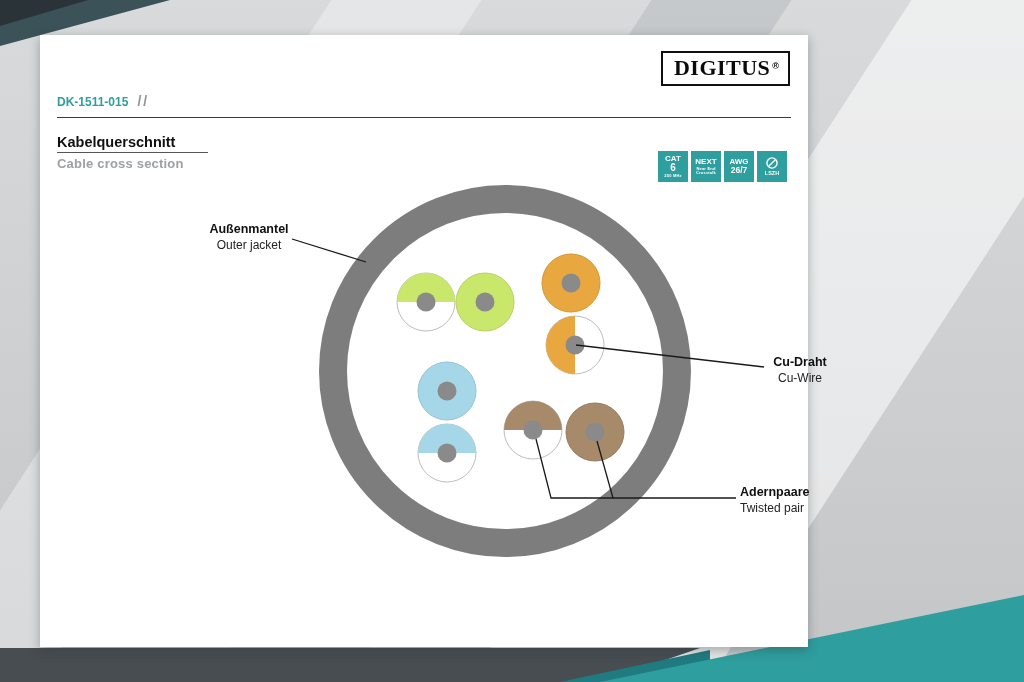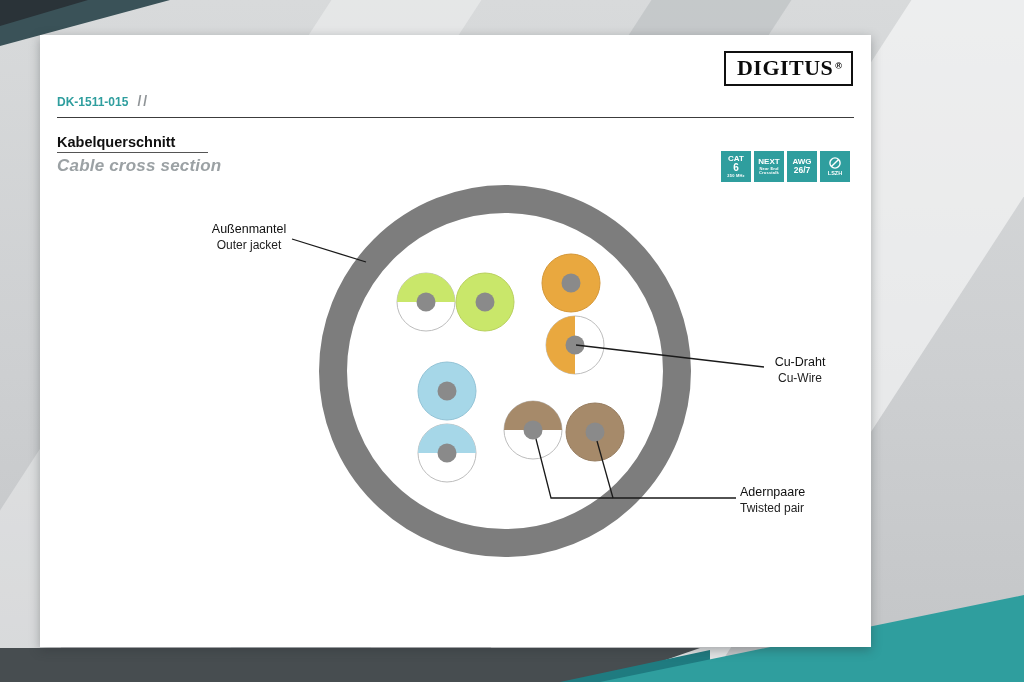--- a/index.html
+++ b/index.html
@@ -21,21 +21,21 @@
   .stripe-1{left:690px;width:240px;background:rgba(255,255,255,.55);}
   .stripe-2{left:430px;width:140px;background:rgba(176,180,182,.45);}
   .stripe-3{left:110px;width:150px;background:rgba(255,255,255,.35);}
   .corner-topleft{position:absolute;left:0;top:0;width:190px;height:50px;background:#3A5258;clip-path:polygon(0 0,170px 0,0 46px);}
   .corner-topleft-inner{position:absolute;left:0;top:0;width:100px;height:30px;background:#2A3338;clip-path:polygon(0 0,88px 0,0 26px);}
   .band-darkgray{position:absolute;left:0;top:648px;width:700px;height:34px;background:#474D50;clip-path:polygon(0 0,100% 0,86% 100%,0 100%);}
   .band-teal{position:absolute;left:600px;top:595px;width:424px;height:87px;background:var(--accent-teal);clip-path:polygon(0 100%,100% 0,100% 100%);}
   .band-teal-dark{position:absolute;left:560px;top:650px;width:150px;height:32px;background:#1F7B80;clip-path:polygon(0 100%,100% 0,100% 100%);}
 
   
-  .card{position:absolute;left:40px;top:35px;width:831px;height:612px;background:#ffffff;box-shadow:0 3px 10px rgba(40,45,48,.35);z-index:5;}
+  .card{position:absolute;left:40px;top:35px;width:768px;height:612px;background:#ffffff;box-shadow:0 3px 10px rgba(40,45,48,.35);z-index:5;}
 
   .logo-box{position:absolute;top:16px;right:18px;border:2px solid #101010;padding:2px 9px 3px 11px;background:#fff;}
   .logo-text{font-family:"Liberation Serif","DejaVu Serif",serif;font-weight:bold;font-size:22px;letter-spacing:.5px;color:#0b0b0b;}
   .logo-reg{font-size:9px;vertical-align:super;margin-left:2px;font-family:"Liberation Sans",sans-serif;font-weight:bold;}
 
   .header-row{position:absolute;left:17px;top:58px;display:flex;align-items:baseline;gap:9px;white-space:nowrap;}
   .part-number{color:var(--accent-teal);font-weight:bold;font-size:12px;}
   .slashes{color:#8f9497;font-weight:bold;font-size:14px;letter-spacing:2px;}
   .product-title{color:#232323;font-size:14.5px;letter-spacing:.3px;}
   .header-rule{position:absolute;left:17px;right:17px;top:82px;border-top:1px solid #3c3c3c;}
@@ -44,26 +44,26 @@
   .badge{width:30px;height:31px;background:var(--accent-teal);color:#fff;display:flex;flex-direction:column;align-items:center;justify-content:center;line-height:1.05;text-align:center;}
   .badge .b-l1{font-size:8px;font-weight:bold;}
   .badge .b-l2{font-size:10px;font-weight:bold;}
   .badge .b-l2s{font-size:8.5px;font-weight:bold;}
   .badge .b-tiny{font-size:4px;font-weight:bold;letter-spacing:.2px;}
   .badge .b-label{font-size:5.5px;font-weight:bold;margin-top:1px;}
 
   .section-heading{position:absolute;left:17px;top:99px;}
   .heading-de{font-size:14.5px;font-weight:bold;color:#101010;}
   .heading-underline{width:151px;border-bottom:1.5px solid #555;margin-top:2px;}
-  .heading-en{font-size:17px;font-weight:bold;color:#9BA1A4;margin-top:3px;letter-spacing:.2px;font-style:italic;}
+  .heading-en{font-size:13px;font-weight:bold;color:#9BA1A4;margin-top:3px;letter-spacing:.2px;}
 
   .diagram-svg{position:absolute;left:0;top:0;width:944px;height:612px;}
 
   .callout{position:absolute;line-height:1.25;}
-  .callout .de{font-size:12.5px;font-weight:normal;color:#101010;}
+  .callout .de{font-size:12.5px;font-weight:bold;color:#101010;}
   .callout .en{font-size:12px;color:#222;}
   .callout-outer-jacket{left:168px;top:187px;width:82px;text-align:center;}
   .callout-cu-wire{left:712px;top:320px;width:96px;text-align:center;}
   .callout-twisted-pair{left:700px;top:450px;text-align:left;}
 </style>
 </head>
 <body>
 
 <div class="stage">
 

